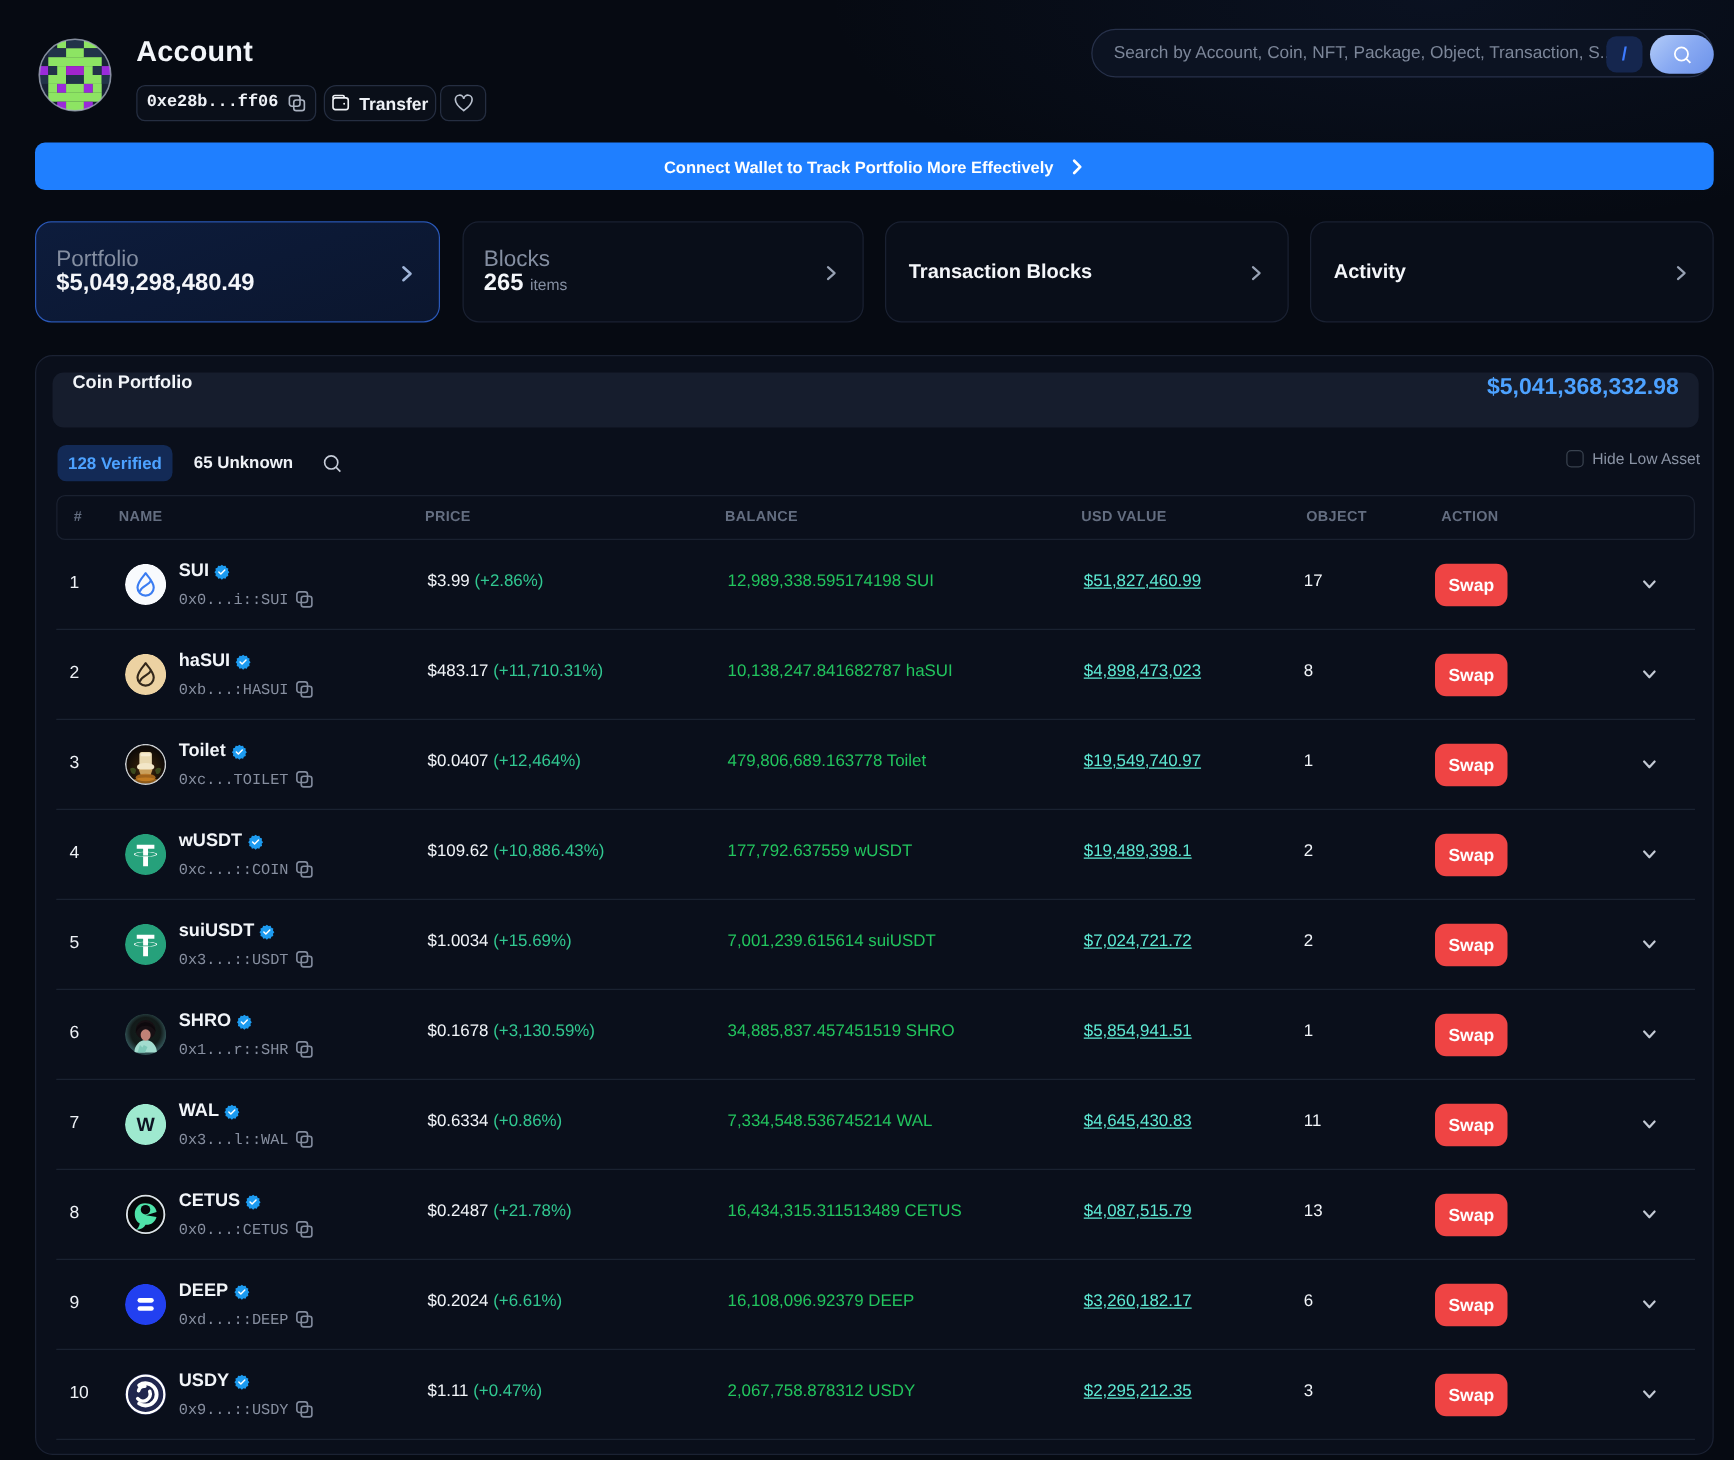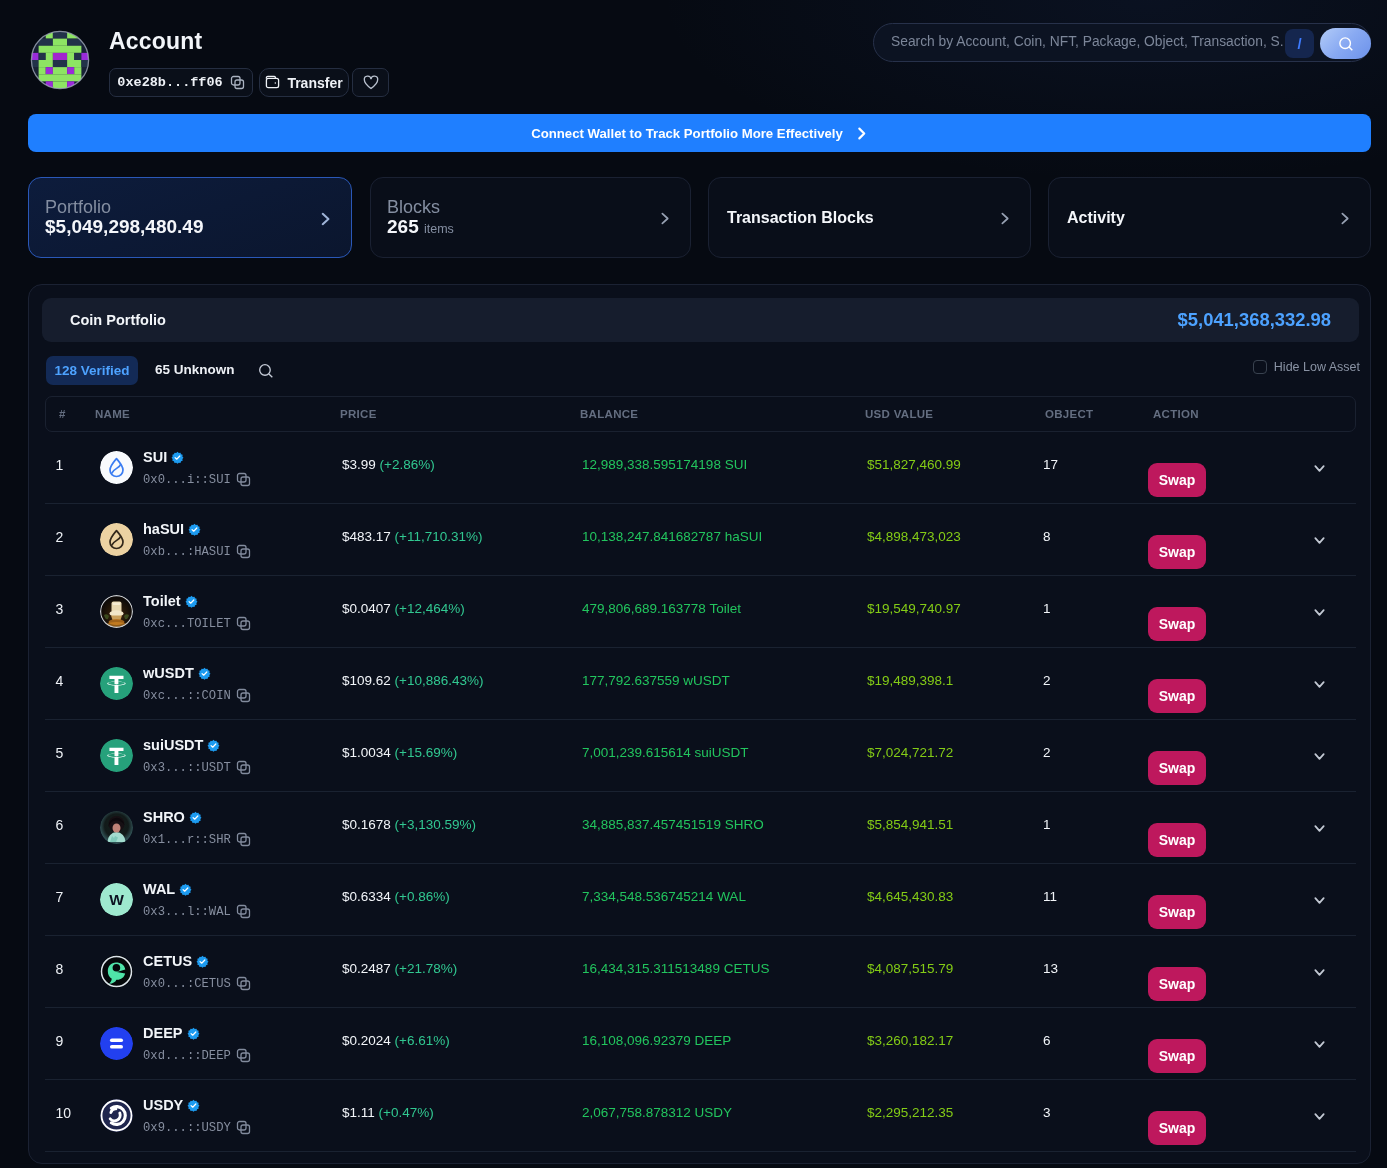--- a/index.html
+++ b/index.html
@@ -72,22 +72,22 @@
 
 
 #main-card {
   position:absolute; left:28px; top:284px; width:1343px; height:880px;
   border:1px solid #1b2233; border-radius:14px;
   background:#0a0f1b;
 }
 #cp-band {
   position:absolute; left:13px; top:13px; width:1317px; height:44px;
   background:#161d2d; border-radius:9px;
-  display:flex; align-items:center; justify-content:space-between;
-  padding:0 28px;
+  display:flex; justify-content:space-between;
+  padding:0 16px;
 }
 #cp-band .t1 { font-size:14.5px; font-weight:700; color:#f2f5f9; }
 #cp-band .t2 { font-size:18.4px; font-weight:700; color:#4da2ff; }
 
 #filter-row { position:absolute; left:17px; top:71px; width:1314px; height:29px; }
 #chip-verified {
   position:absolute; left:0; top:0; height:29px; width:92px;
   background:#132a56; border-radius:7px;
   color:#4da2ff; font-size:13.5px; font-weight:700;
   display:flex; align-items:center; justify-content:center;
@@ -107,25 +107,25 @@
 .rows { position:absolute; left:16px; top:147px; width:1311px; }
 .row { position:absolute; left:0; width:1311px; height:72px; border-bottom:1px solid #1a2231; }
 .row .c-num { position:absolute; left:10.5px; top:25px; font-size:14px; color:#eef1f6; }
 .row .c-icon { position:absolute; left:55px; top:19px; width:33px; height:33px; border-radius:50%; overflow:hidden; }
 .row .c-name { position:absolute; left:98px; top:17px; font-size:14.5px; font-weight:700; color:#f2f5f9; display:flex; align-items:center; gap:4px; }
 .row .c-addr { position:absolute; left:98px; top:40px; font-size:12.2px; color:#878fa0; display:flex; align-items:center; gap:5px; }
 .row .c-addr > span { font-family:"Liberation Mono", monospace; }
 .row .c-price { position:absolute; left:297px; top:25px; font-size:13.5px; color:#f2f5f9; }
 .row .green { color:#31c891; }
 .row .c-bal { position:absolute; left:537px; top:25px; font-size:13.5px; color:#22c55e; }
-.row .c-usd { position:absolute; left:822px; top:25px; font-size:13.5px; color:#84cc16; }
+.row .c-usd { position:absolute; left:822px; top:25px; font-size:13.5px; color:#5eead4;text-decoration:underline; }
 .row .c-obj { position:absolute; left:998px; top:25px; font-size:13.5px; color:#f2f5f9; }
 .row .c-swap {
-  position:absolute; left:1103px; top:31px; width:58px; height:34px;
-  background:#be185d; border-radius:9px;
+  position:absolute; left:1103px; top:19px; width:58px; height:34px;
+  background:#ef4444; border-radius:9px;
   color:#fff; font-size:14px; font-weight:700;
   display:flex; align-items:center; justify-content:center;
 }
 .row .c-chev { position:absolute; left:1268px; top:29px; }
 </style>
 </head>
 <body>
 
 <svg id="avatar" viewBox="0 0 60 60">
   <defs>

